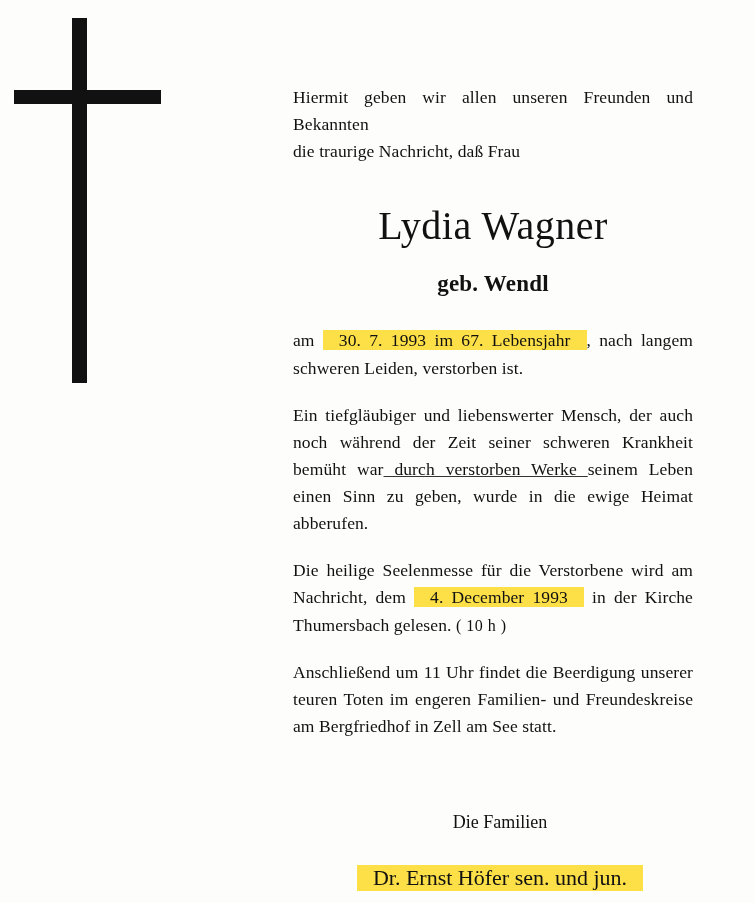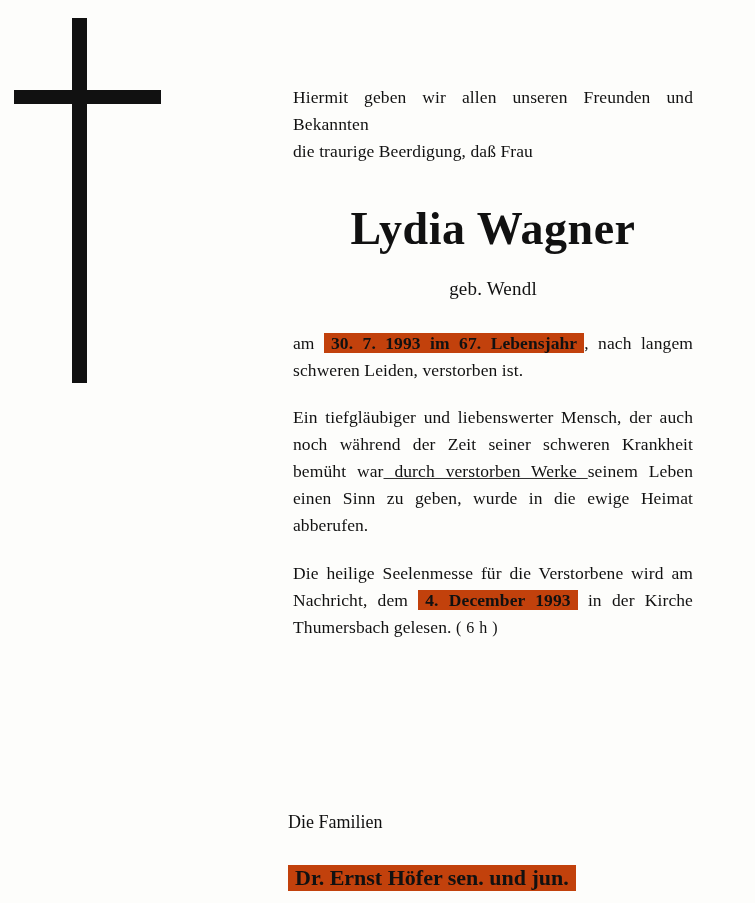--- a/index.html
+++ b/index.html
@@ -66,57 +66,57 @@
 
   .intro {
     margin-bottom: 40px;
   }
 
   .name-block {
     margin: 0 0 30px 0;
     text-align: center;
   }
   .deceased-name {
-    font-size: 46px;
-    font-weight: bold;
+    font-size: 40px;
+    font-weight: normal;
     letter-spacing: 0.5px;
     line-height: 1.05;
     margin: 16px;
     white-space: nowrap;
   }
   .maiden-name {
-    font-size: 19px;
-    font-weight: normal;
+    font-size: 23px;
+    font-weight: bold;
     margin-top: 24px;
     letter-spacing: 0.2px;
   }
 
   .hl {
-    background: #c2410c;
-    padding: 0 7px;
-    font-weight: bold;
+    background: #fde047;
+    padding: 0 16px;
   }
 
   .handwritten {
     font-family: "Liberation Serif", serif;
     font-size: 16px;
     letter-spacing: 0.5px;
   }
 
   .strikeout {
     text-decoration: underline;
     text-decoration-thickness: 1px;
     text-decoration-color: #333;
   }
 
   .signature {
     position: absolute;
-    left: 288px;
+    left: 300px;
     top: 812px;
     width: 400px;
+    text-align: center;
   }
   .family-line {
     font-size: 18px;
     margin: 0 0 32px 0;
   }
   .signers {
     font-size: 22px;
     margin: 0;
     display: inline-block;
   }
@@ -128,34 +128,35 @@
 
   <div class="cross">
     <div class="cross-vertical"></div>
     <div class="cross-horizontal"></div>
   </div>
 
   <div class="content">
 
     <p class="para intro">
       <span>Hiermit geben wir allen unseren Freunden und Bekannten</span><br>
-      <span>die traurige Beerdigung, daß Frau</span>
+      <span>die traurige Nachricht, daß Frau</span>
     </p>
 
     <div class="name-block">
       <div class="deceased-name">Lydia Wagner</div>
       <div class="maiden-name">geb. Wendl</div>
     </div>
 
     <p class="para"><span>am </span><span class="hl">30. 7. 1993 im 67. Lebensjahr</span><span>, nach langem schweren Leiden, verstorben ist.</span></p>
 
     <p class="para"><span>Ein tiefgläubiger und liebenswerter Mensch, der auch noch während der Zeit seiner schweren Krankheit bemüht war</span><span class="strikeout"> durch verstorben Werke </span><span>seinem Leben einen Sinn zu geben, wurde in die ewige Heimat abberufen.</span></p>
 
-    <p class="para"><span>Die heilige Seelenmesse für die Verstorbene wird am Nachricht, dem </span><span class="hl">4. December 1993</span><span> in der Kirche Thumersbach gelesen.</span> <span class="handwritten">( 6 h )</span></p>
+    <p class="para"><span>Die heilige Seelenmesse für die Verstorbene wird am Nachricht, dem </span><span class="hl">4. December 1993</span><span> in der Kirche Thumersbach gelesen.</span> <span class="handwritten">( 10 h )</span></p>
 
+    <p class="para">Anschließend um 11 Uhr findet die Beerdigung unserer teuren Toten im engeren Familien- und Freundeskreise am Bergfriedhof in Zell am See statt.</p>
 
   </div>
 
   <div class="signature">
     <div class="family-line">Die Familien</div>
     <div class="signers hl">Dr. Ernst Höfer sen. und jun.</div>
   </div>
 
 </div>
 

